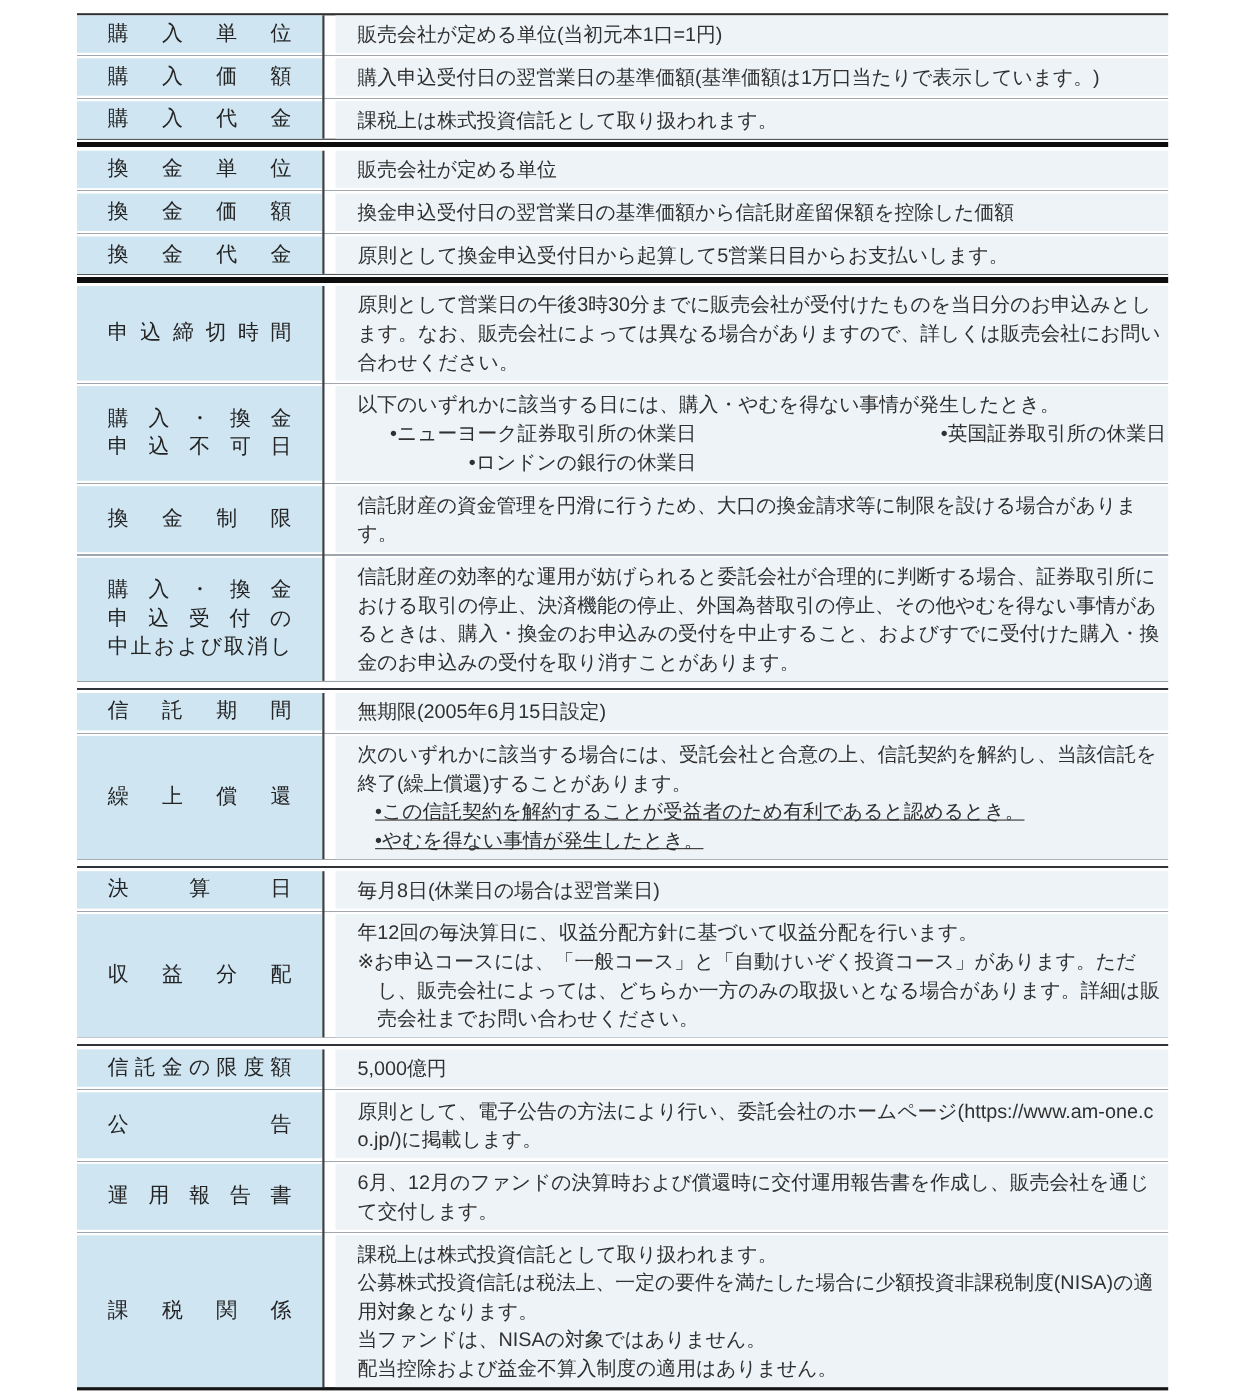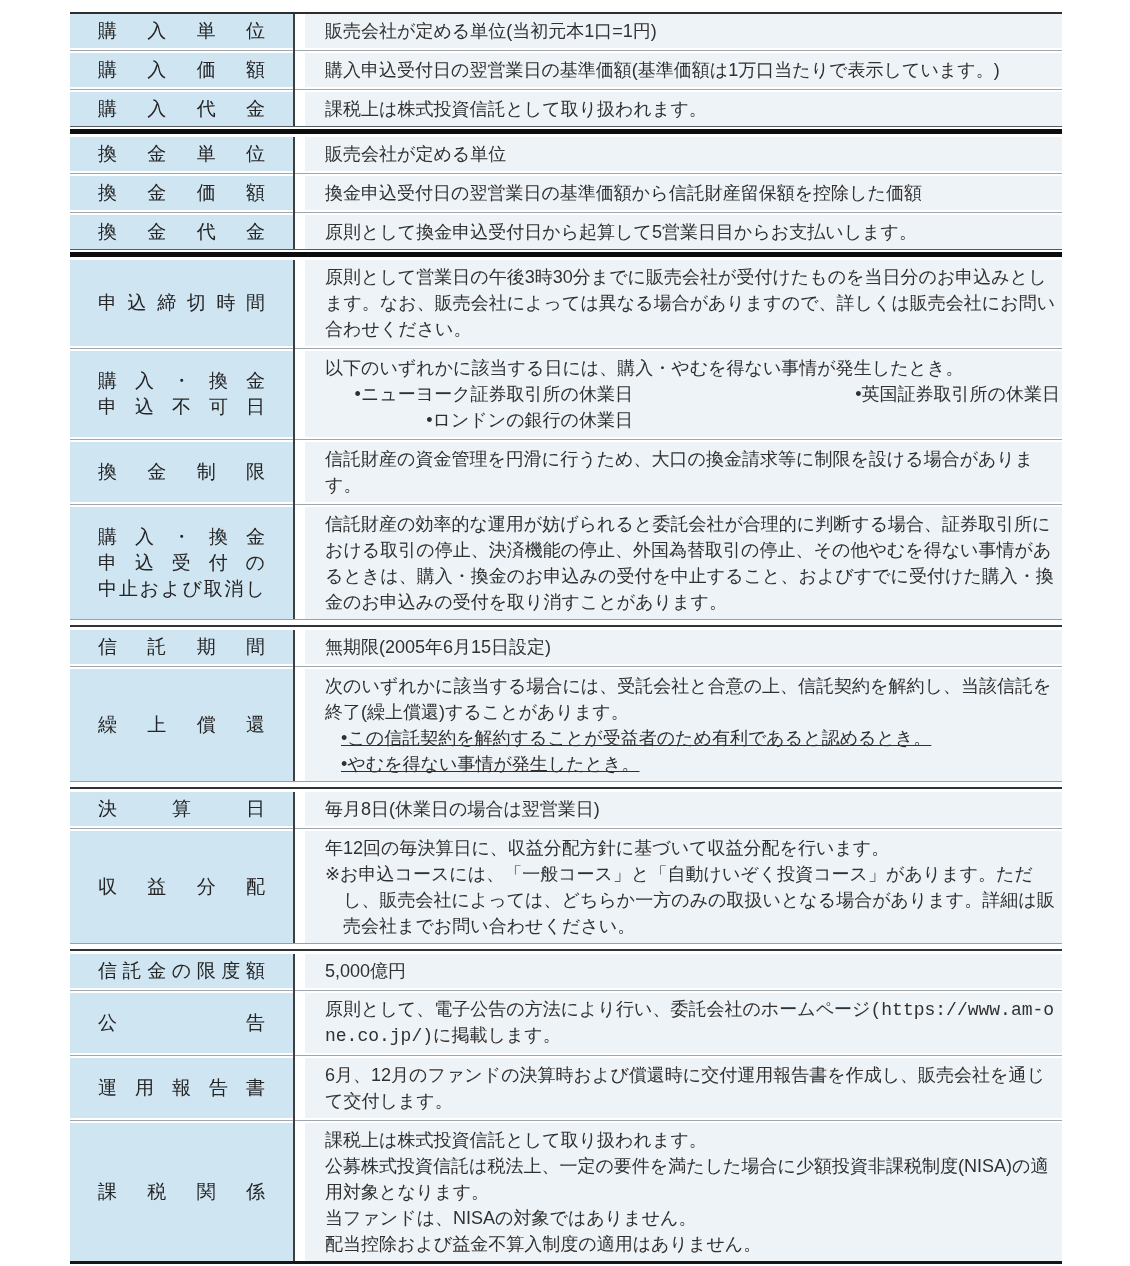--- a/index.html
+++ b/index.html
@@ -34,21 +34,21 @@
   }
   .cell-content p { margin:0; }
   .rh34  { min-height:34px; }
   .rh60  { min-height:60px; }
   .rh86  { min-height:86px; }
   .rh112 { min-height:112px; }
   .rh138 { min-height:138px; }
   .bullets-grid { display:grid; grid-template-columns:308px 1fr;text-align:right; }
   .bullet-list { padding-left:16px;text-decoration:underline; }
   .hang { padding-left:1em; text-indent:-1em; }
-  .breakable { word-break:break-all;font-family:Liberation Mono, monospace; }
+  .breakable { word-break:break-all; }
 </style>
 </head>
 <body>
 
 <div class="doc-table">
   <div class="top-rule"></div>
 
   <div class="group">
     <div class="vline"></div>
     <div class="row rh34">

